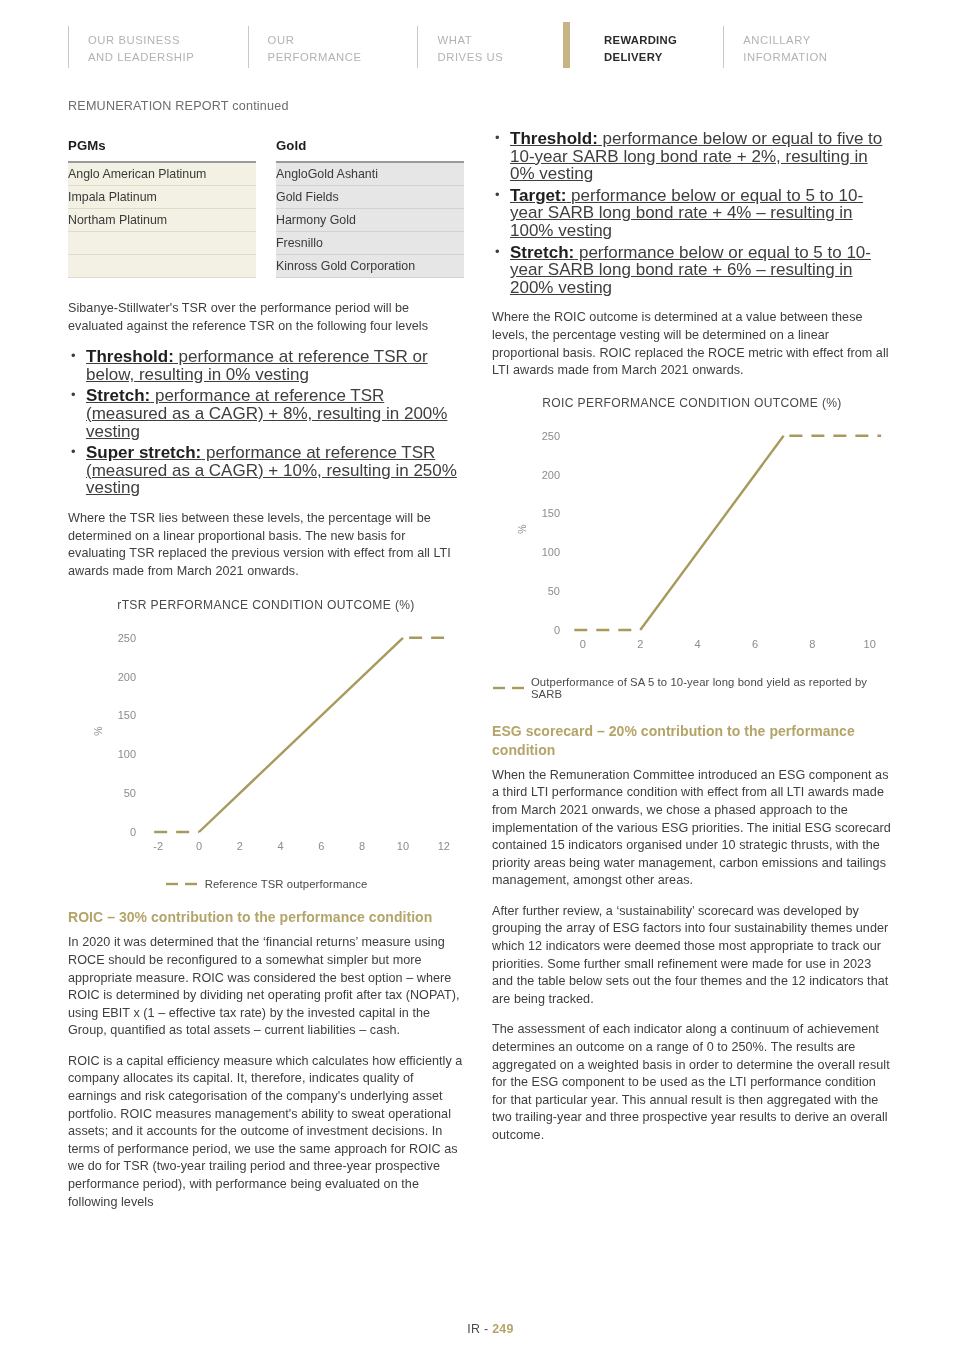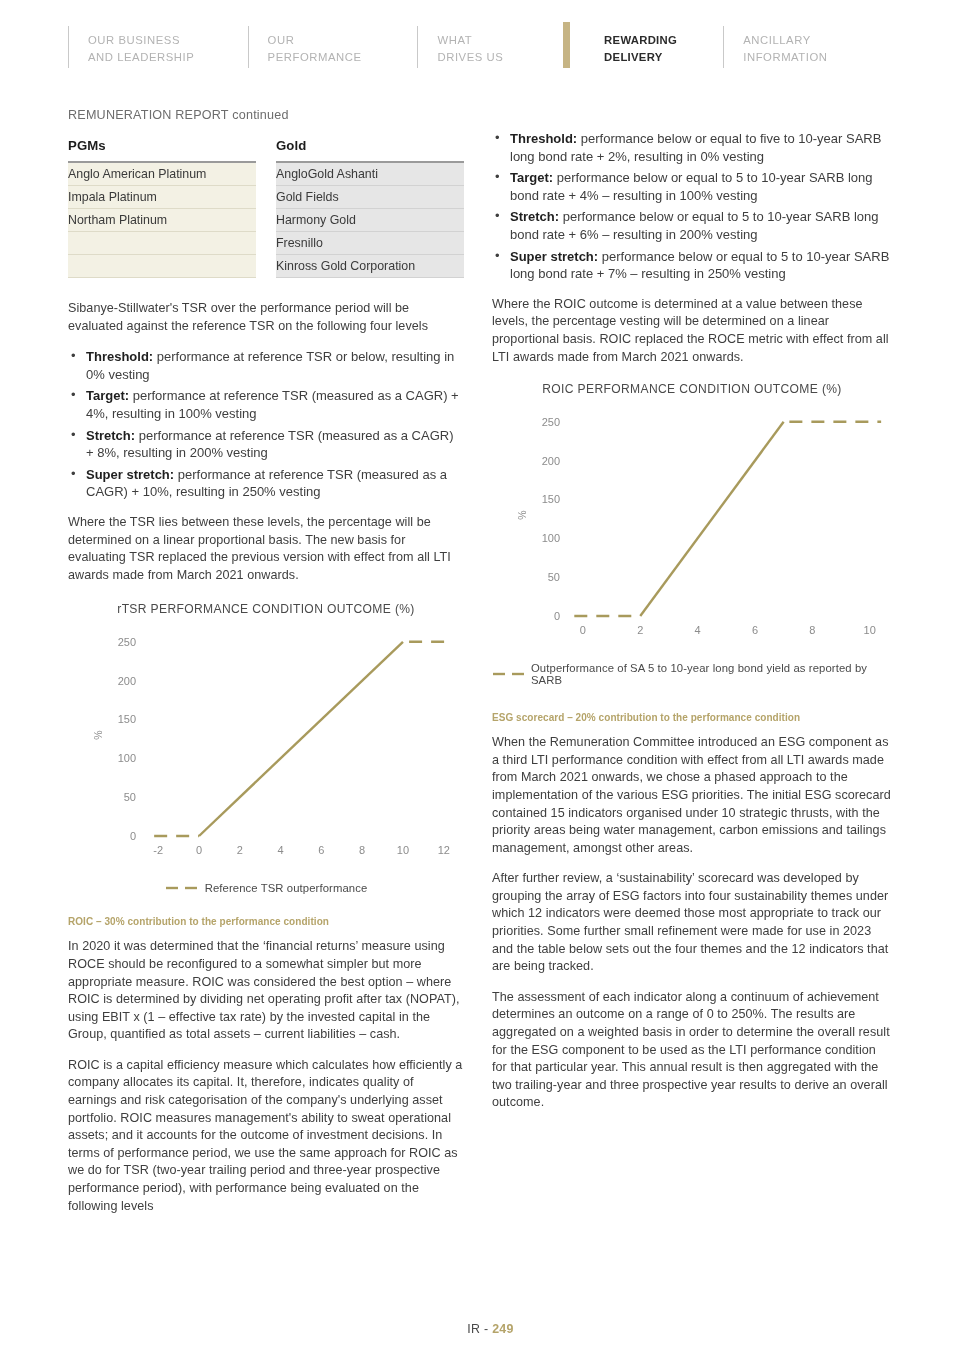--- a/index.html
+++ b/index.html
@@ -60,21 +60,21 @@
   }
   .nav-item.w1 { width: 185px; }
   .nav-item.w2 { width: 150px; }
   .nav-item.w3 { width: 175px; }
   .nav-item.w4 { width: 165px; }
   .nav-item.w5 { width: 180px; }
 
   
   .running-head {
     position: absolute;
-    left: 68px; top: 108px;
+    left: 68px; top: 99px;
     font-size: 12.6px;
     letter-spacing: 0.2px;
     color: #6d6d6d;
   }
 
   
   .col-left {
     position: absolute;
     left: 68px; top: 138px;
     width: 396px;
@@ -126,36 +126,37 @@
     letter-spacing: 0.05px;
   }
   ul.bullets {
     margin: 0 0 13px 0;
     padding: 0;
     list-style: none;
   }
   ul.bullets li {
     position: relative;
     padding-left: 18px;
-    font-size: 13px;
+    font-size: 17px;
     line-height: 17.6px;
     color: #3e3e3e;
     margin-bottom: 4px;
+    text-decoration: underline;
   }
   ul.bullets li::before {
     content: "\2022";
     position: absolute;
     left: 3px; top: -1px;
     color: #3e3e3e;
     font-size: 13px;
   }
   ul.bullets li b { color: #1f1f1f; font-weight: 700; }
 
   h3.gold-head {
-    font-size: 10px;
+    font-size: 14px;
     line-height: 19px;
     font-weight: 700;
     color: #b5a46a;
     margin: 0 0 7px 0;
     letter-spacing: 0.05px;
   }
 
   
   .chart-block { position: relative; }
   .chart-title {
@@ -251,21 +252,20 @@
       </div>
     </div>
   </div>
 
   <div style="height:22px"></div>
 
   <p class="body">Sibanye-Stillwater's TSR over the performance period will be evaluated against the reference TSR on the following four levels</p>
 
   <ul class="bullets">
     <li><b>Threshold:</b><span> performance at reference TSR or below, resulting in 0% vesting</span></li>
-    <li><b>Target:</b><span> performance at reference TSR (measured as a CAGR) + 4%, resulting in 100% vesting</span></li>
     <li><b>Stretch:</b><span> performance at reference TSR (measured as a CAGR) + 8%, resulting in 200% vesting</span></li>
     <li><b>Super stretch:</b><span> performance at reference TSR (measured as a CAGR) + 10%, resulting in 250% vesting</span></li>
   </ul>
 
   <p class="body">Where the TSR lies between these levels, the percentage will be determined on a linear proportional basis. The new basis for evaluating TSR replaced the previous version with effect from all LTI awards made from March 2021 onwards.</p>
 
   <div class="chart-block" style="margin-top:18px;">
     <div class="chart-title">rTSR PERFORMANCE CONDITION OUTCOME (%)</div>
     <div class="chart-canvas">
       <svg id="svg-rtsr" width="396" height="250" viewBox="0 0 396 250">
@@ -303,21 +303,20 @@
   <p class="body">ROIC is a capital efficiency measure which calculates how efficiently a company allocates its capital. It, therefore, indicates quality of earnings and risk categorisation of the company's underlying asset portfolio. ROIC measures management's ability to sweat operational assets; and it accounts for the outcome of investment decisions. In terms of performance period, we use the same approach for ROIC as we do for TSR (two-year trailing period and three-year prospective performance period), with performance being evaluated on the following levels</p>
 
 </div>
 
 <div class="col-right">
 
   <ul class="bullets">
     <li><b>Threshold:</b><span> performance below or equal to five to 10-year SARB long bond rate + 2%, resulting in 0% vesting</span></li>
     <li><b>Target:</b><span> performance below or equal to 5 to 10-year SARB long bond rate + 4% – resulting in 100% vesting</span></li>
     <li><b>Stretch:</b><span> performance below or equal to 5 to 10-year SARB long bond rate + 6% – resulting in 200% vesting</span></li>
-    <li><b>Super stretch:</b><span> performance below or equal to 5 to 10-year SARB long bond rate + 7% – resulting in 250% vesting</span></li>
   </ul>
 
   <p class="body">Where the ROIC outcome is determined at a value between these levels, the percentage vesting will be determined on a linear proportional basis. ROIC replaced the ROCE metric with effect from all LTI awards made from March 2021 onwards.</p>
 
   <div class="chart-block" style="margin-top:16px;">
     <div class="chart-title">ROIC PERFORMANCE CONDITION OUTCOME (%)</div>
     <div class="chart-canvas">
       <svg id="svg-roic" width="400" height="250" viewBox="0 0 400 250">
           <text x="68" y="218" text-anchor="end" font-family="&quot;Liberation Sans&quot;, sans-serif" font-size="11" fill="#8c8c8c">0</text>
           <text x="68" y="179.15384615384616" text-anchor="end" font-family="&quot;Liberation Sans&quot;, sans-serif" font-size="11" fill="#8c8c8c">50</text>

